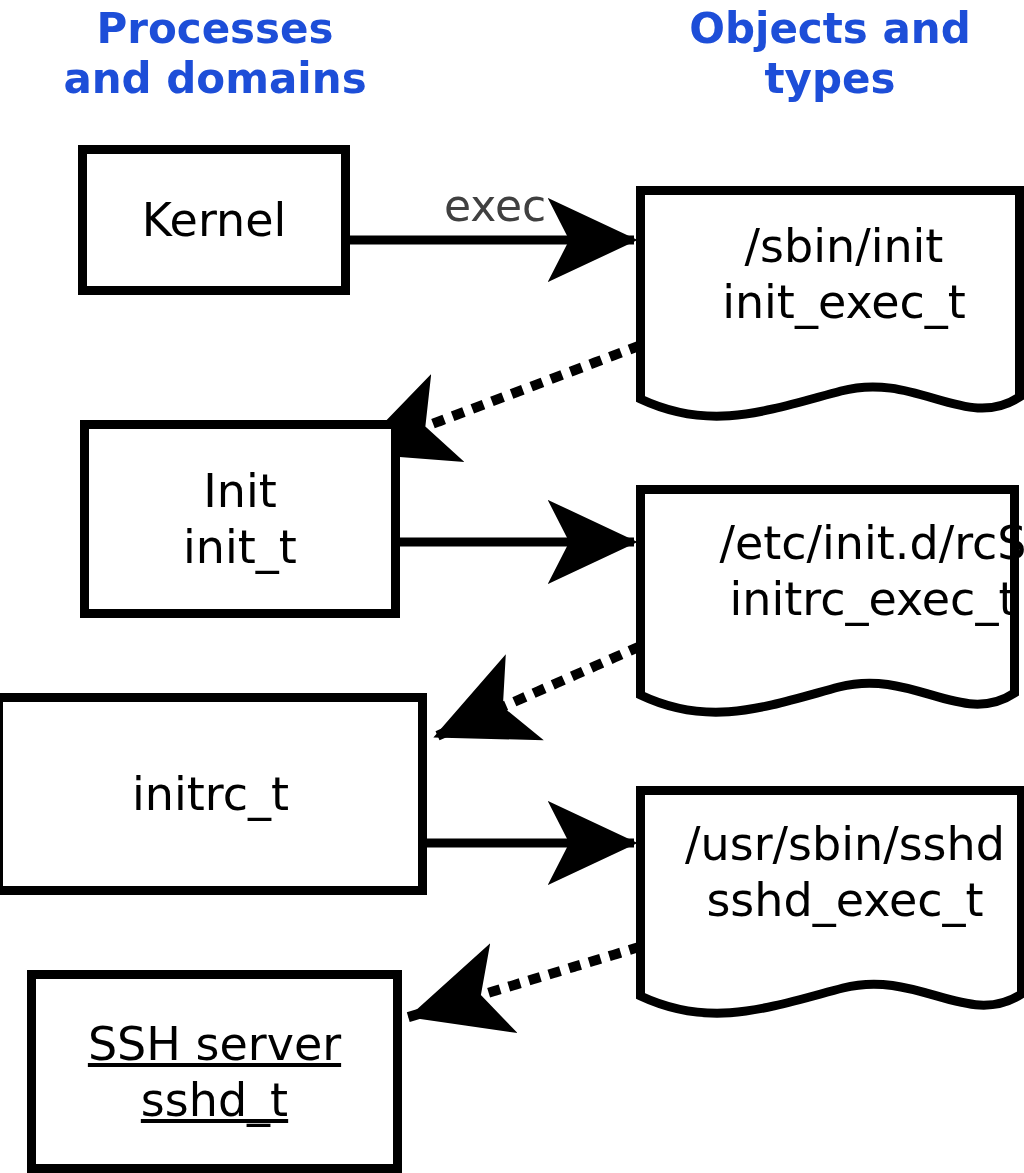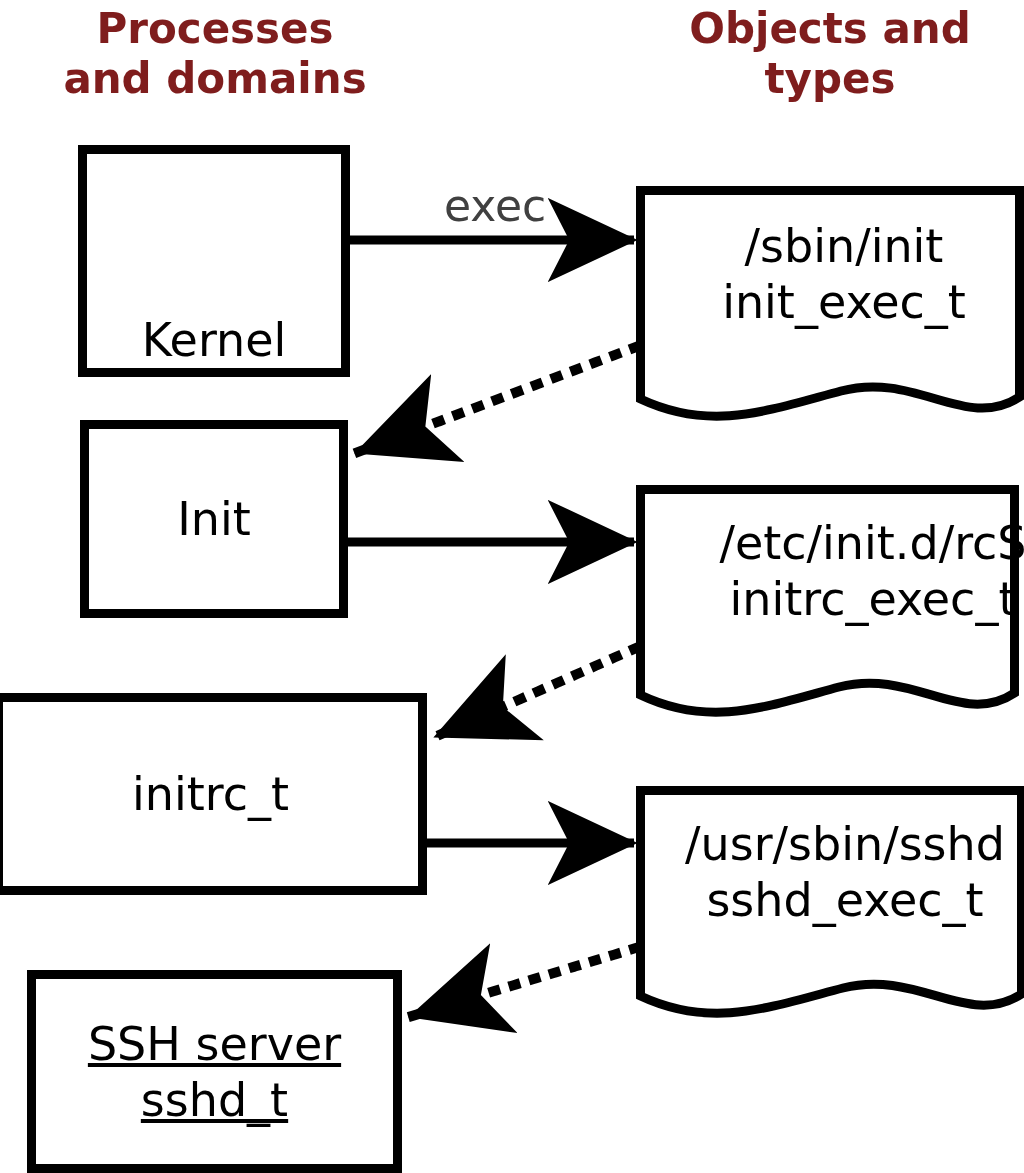--- a/index.html
+++ b/index.html
@@ -15,21 +15,21 @@
     width: 1024px;
     height: 1173px;
     background: #ffffff;
     overflow: hidden;
   }
   .col-header {
     position: absolute;
     font-weight: bold;
     font-size: 42px;
     line-height: 50px;
-    color: #7f1d1d;
+    color: #1d4ed8;
     text-align: center;
     white-space: pre;
     letter-spacing: 0px;
   }
   #header-left  { left: 10px;  top: 4px;  width: 410px; }
   #header-right { left: 630px; top: 4px;  width: 400px; }
 
   .proc-box {
     position: absolute;
     box-sizing: border-box;
@@ -128,26 +128,27 @@
       <line x1="427" y1="843" x2="634" y2="843" stroke="#000000" stroke-width="9" marker-end="url(#arrowsolid)"></line>
     </g>
 
     <g>
       <line x1="636" y1="948" x2="412" y2="1016" stroke="#000000" stroke-width="10" stroke-dasharray="2 19" stroke-linecap="square" marker-end="url(#arrowdot)"></line>
     </g>
   </svg>
 
   <div class="edge-label" id="label-exec" style="left:444px; top:182px;">exec</div>
 
-  <div class="proc-box" id="box-kernel" style="left:78px; top:145px; width:272px; height:232px;justify-content:flex-end;">
+  <div class="proc-box" id="box-kernel" style="left:78px; top:145px; width:272px; height:150px;">
     <div class="line">Kernel</div>
   </div>
 
-  <div class="proc-box" id="box-init" style="left:80px; top:420px; width:268px; height:198px;">
+  <div class="proc-box" id="box-init" style="left:80px; top:420px; width:320px; height:198px;">
     <div class="line">Init</div>
+    <div class="line">init_t</div>
   </div>
 
   <div class="proc-box" id="box-initrc" style="left:-6px; top:693px; width:433px; height:202px;">
     <div class="line">initrc_t</div>
   </div>
 
   <div class="proc-box" id="box-sshd" style="left:27px; top:970px; width:375px; height:203px;text-decoration:underline;">
     <div class="line">SSH server</div>
     <div class="line">sshd_t</div>
   </div>

